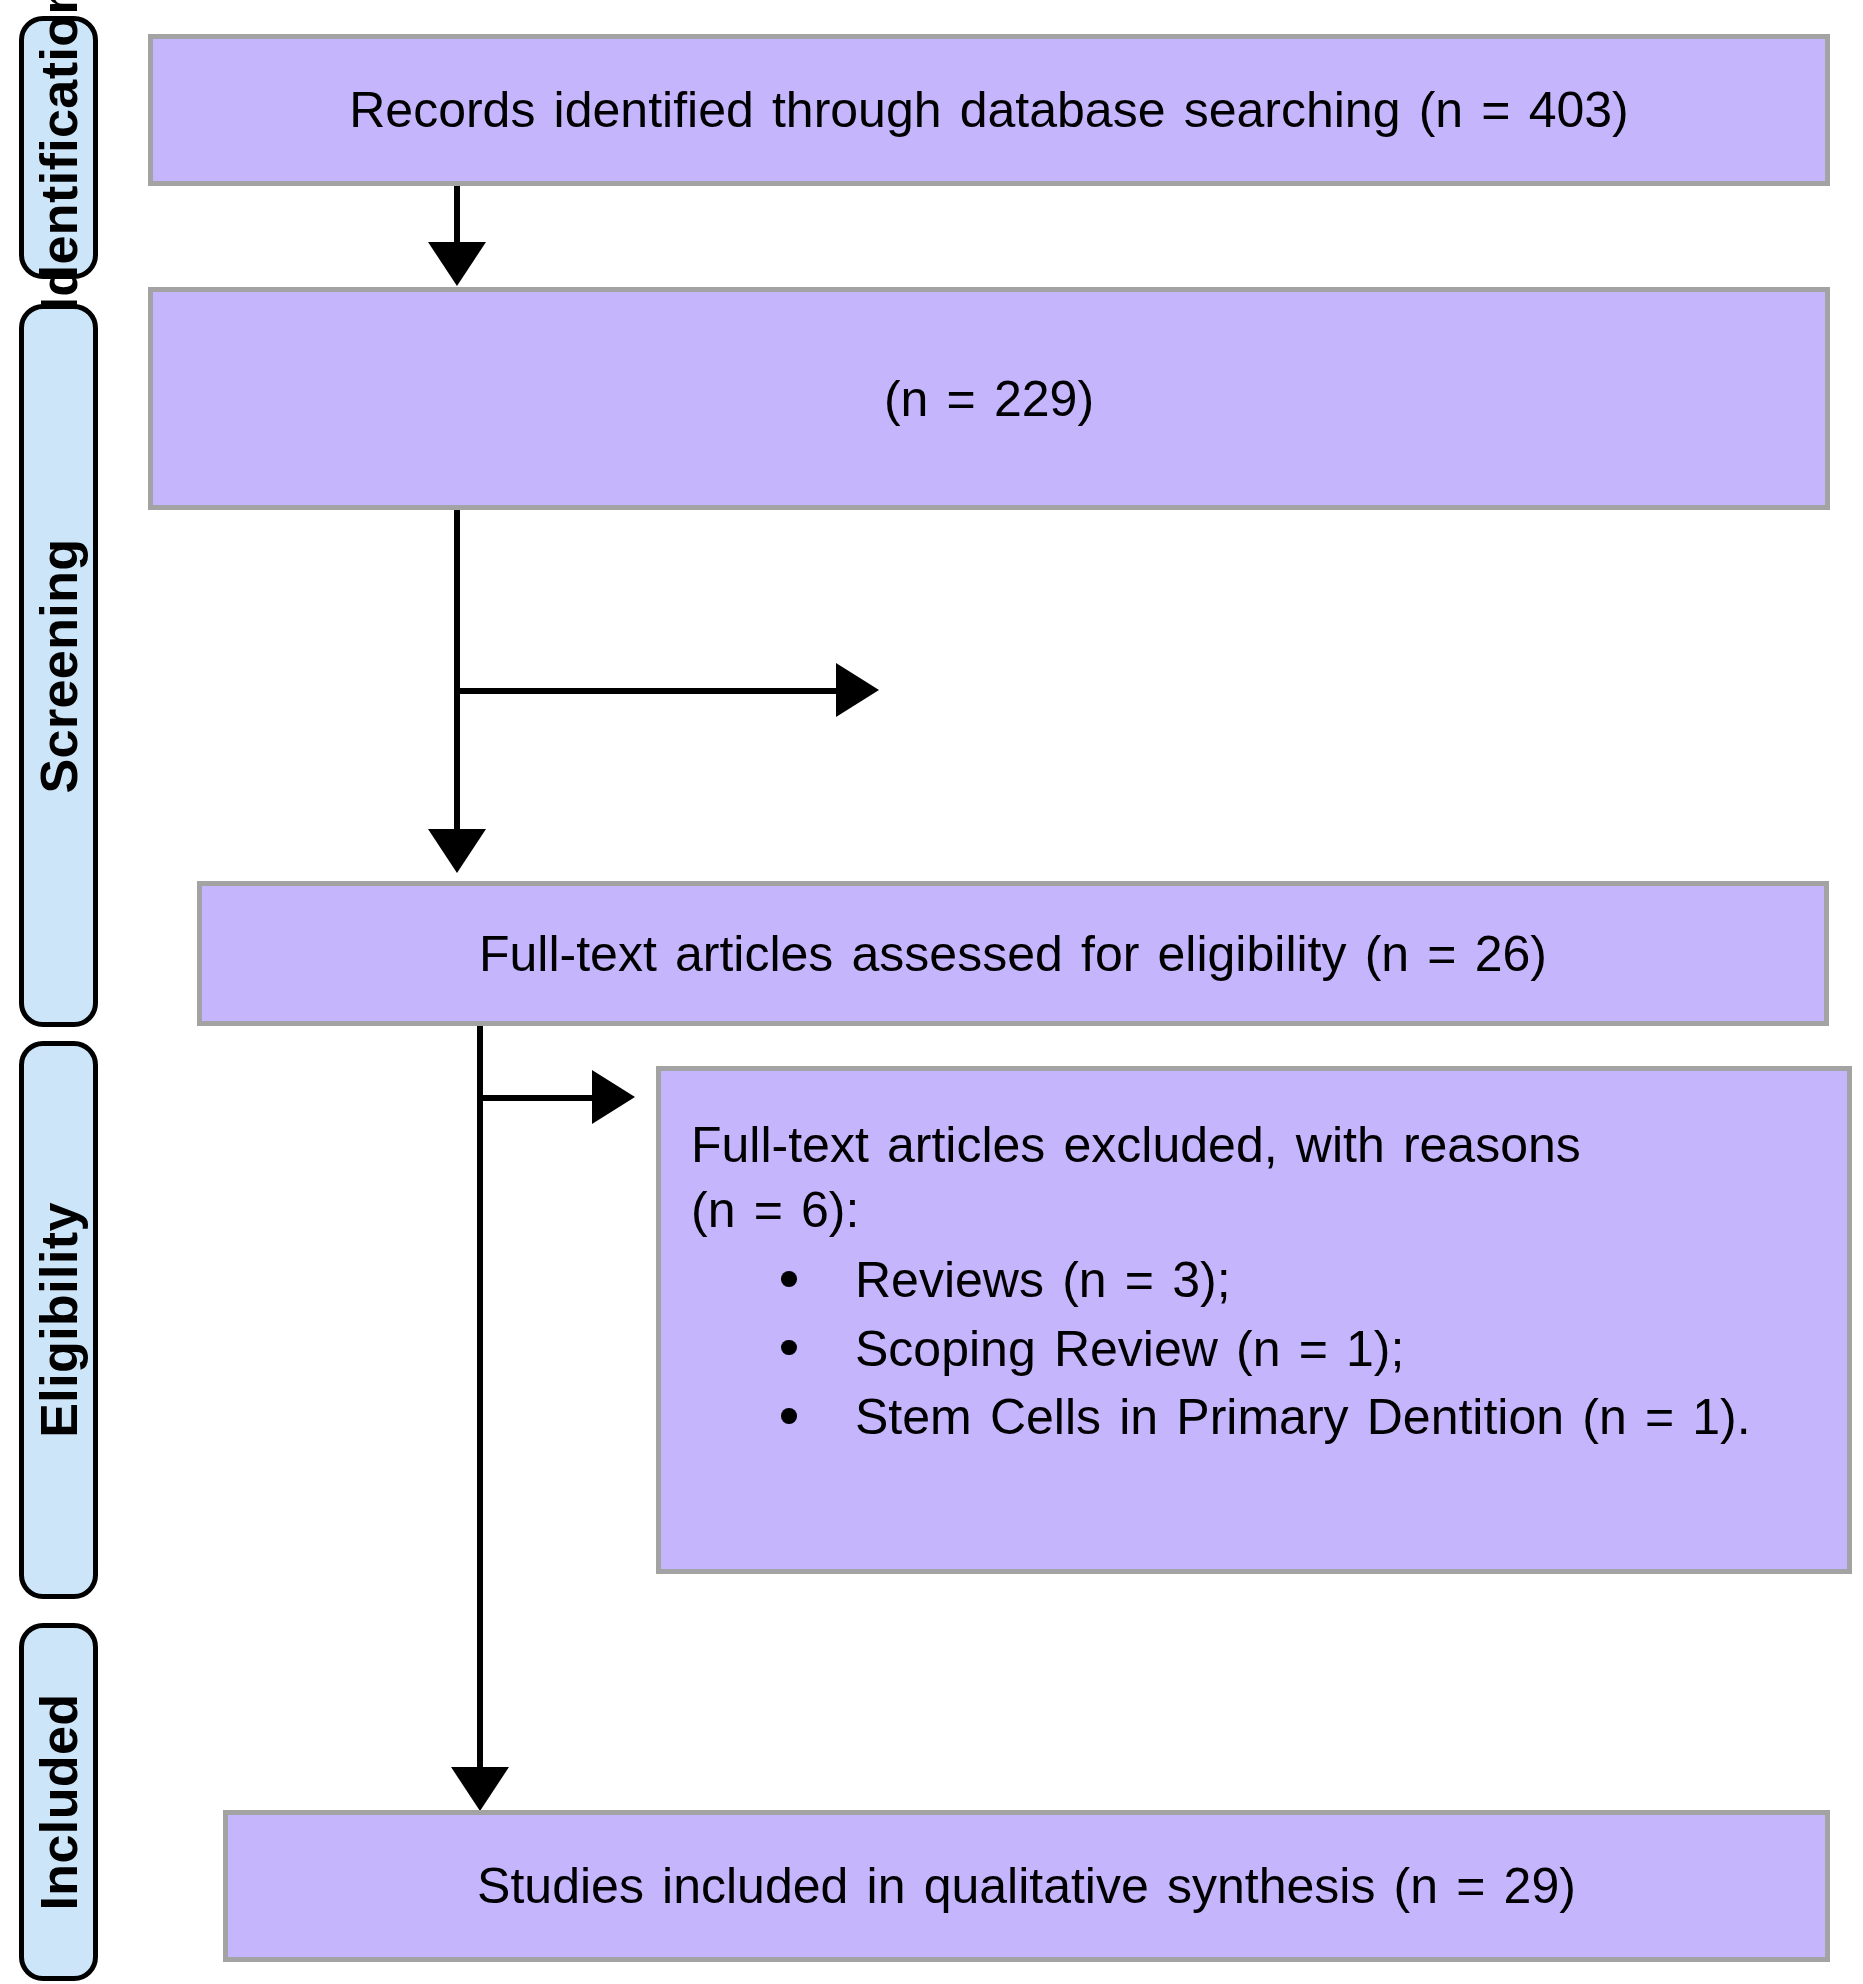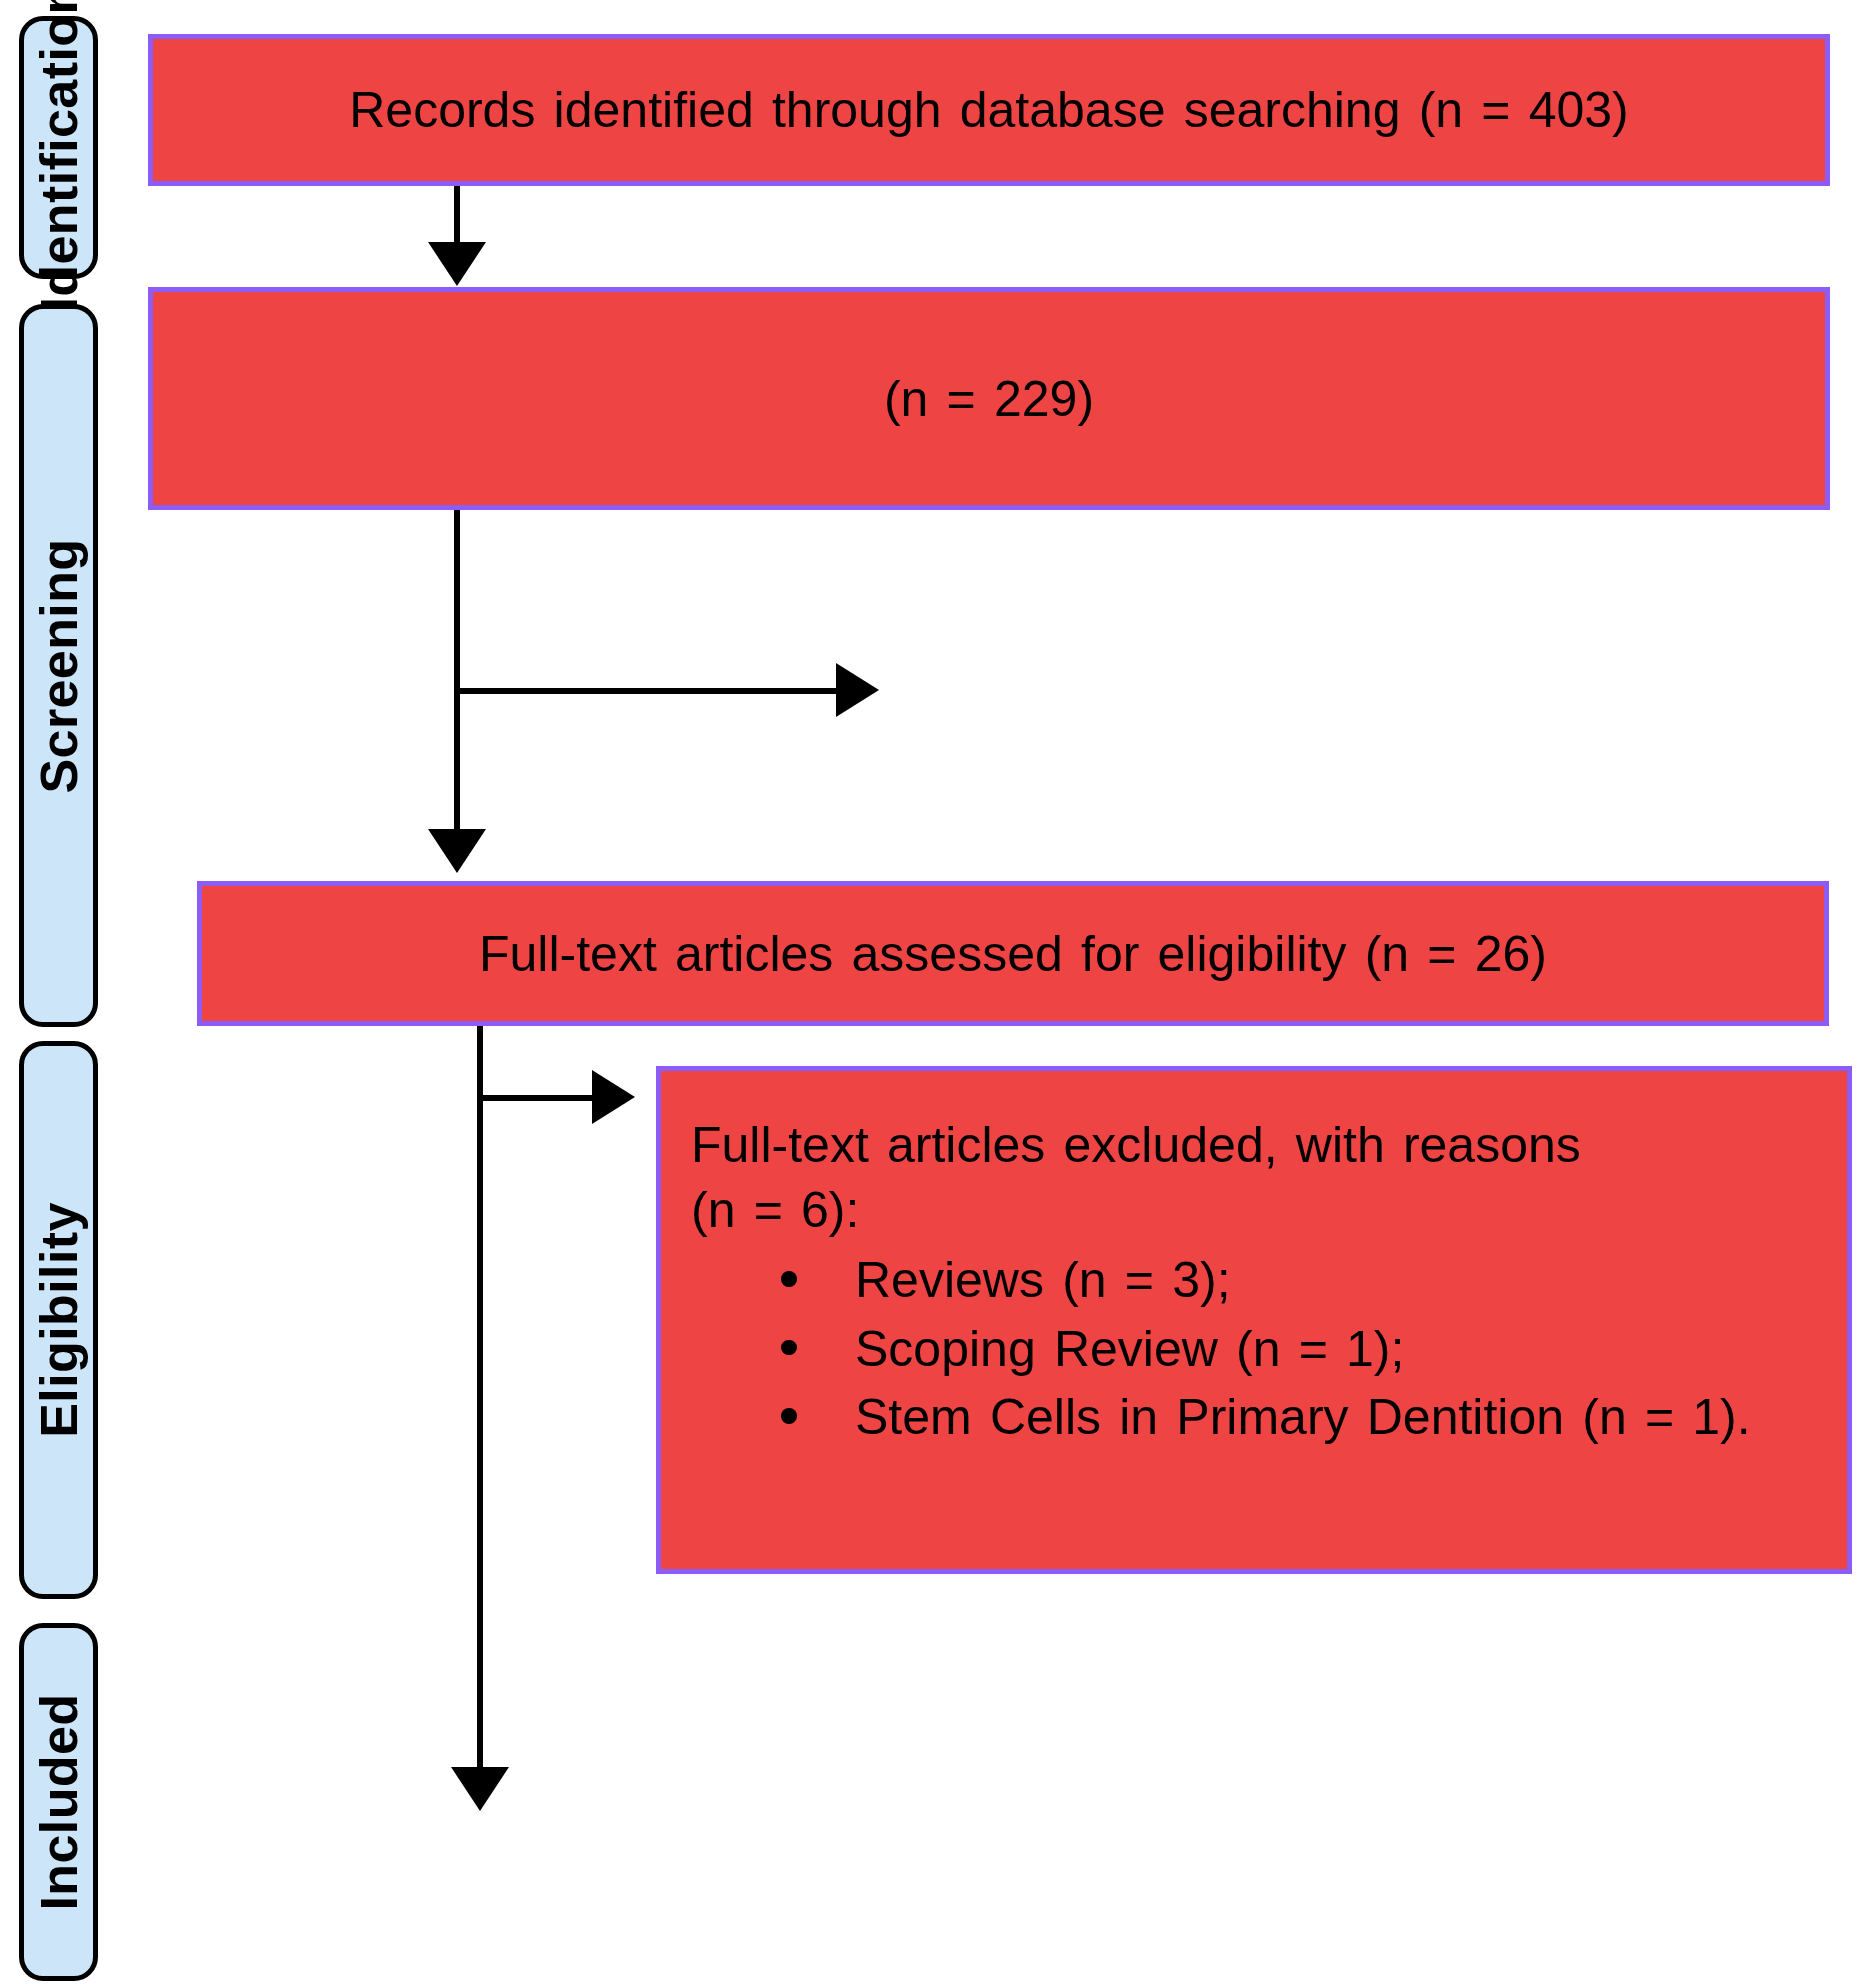--- a/index.html
+++ b/index.html
@@ -36,22 +36,22 @@
     font-weight: bold;
     font-size: 52px;
     letter-spacing: 0.4px;
     color: #000000;
     font-family: "Liberation Sans", sans-serif;
   }
 
   
   .box {
     position: absolute;
-    background: #ef4444;
-    border: 5px solid #8b5cf6;
+    background: #c4b5fd;
+    border: 5px solid #a3a3a3;
     box-sizing: border-box;
     display: flex;
     align-items: center;
     justify-content: center;
     color: #000000;
   }
   .box-text {
     font-size: 50px;
     line-height: 1.32;
     text-align: center;
@@ -191,15 +191,18 @@
           <span>Scoping Review (n = 1);</span>
         </li>
         <li>
           <span class="bullet"></span>
           <span>Stem Cells in Primary Dentition  (n = 1).</span>
         </li>
       </ul>
     </div>
   </div>
 
+  <div class="box" style="left:223px; top:1810px; width:1607px; height:152px;">
+    <div class="box-text">Studies included in qualitative synthesis (n = 29)</div>
+  </div>
 
 </div>
 
 
 </body></html>

